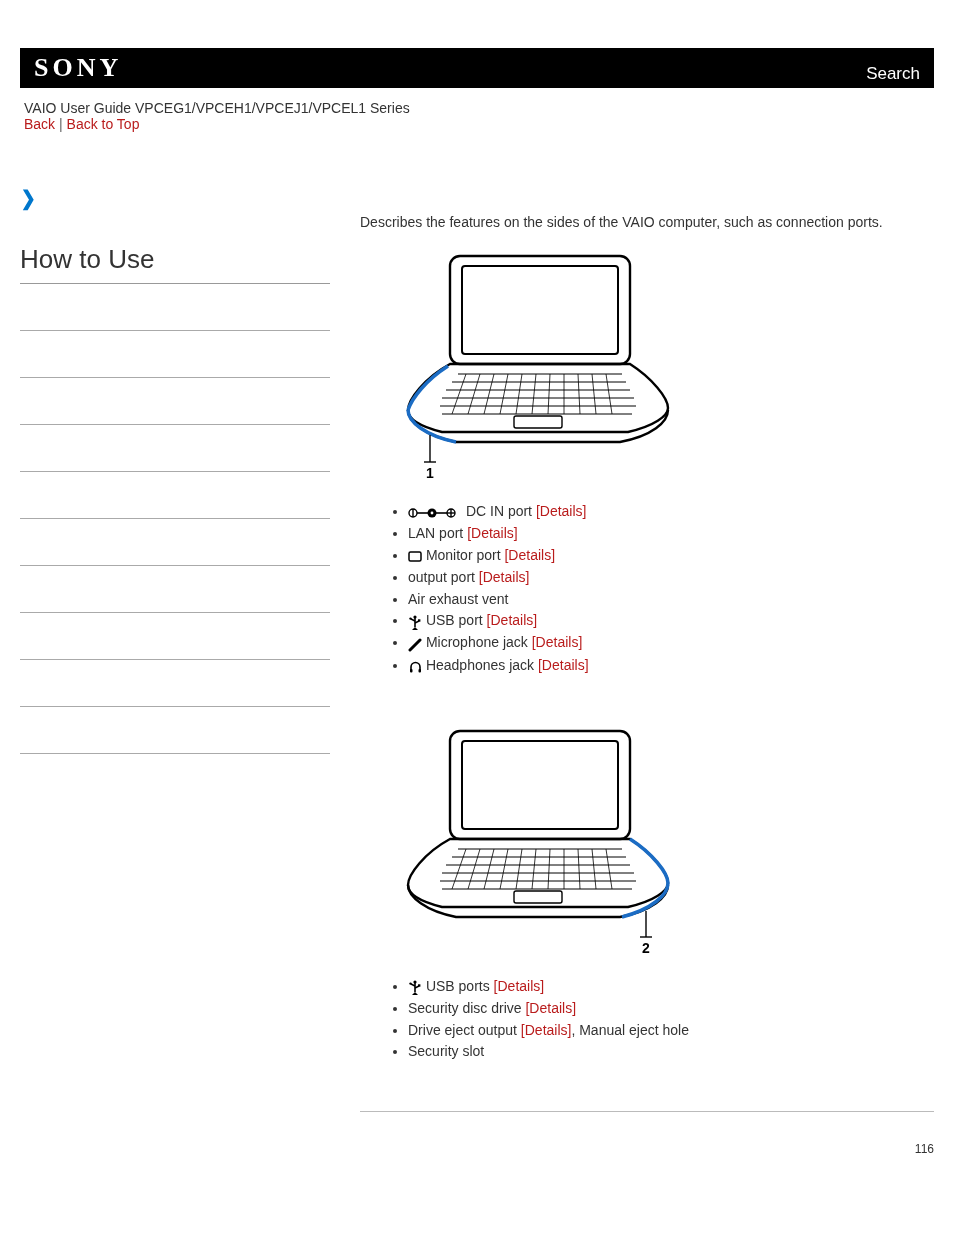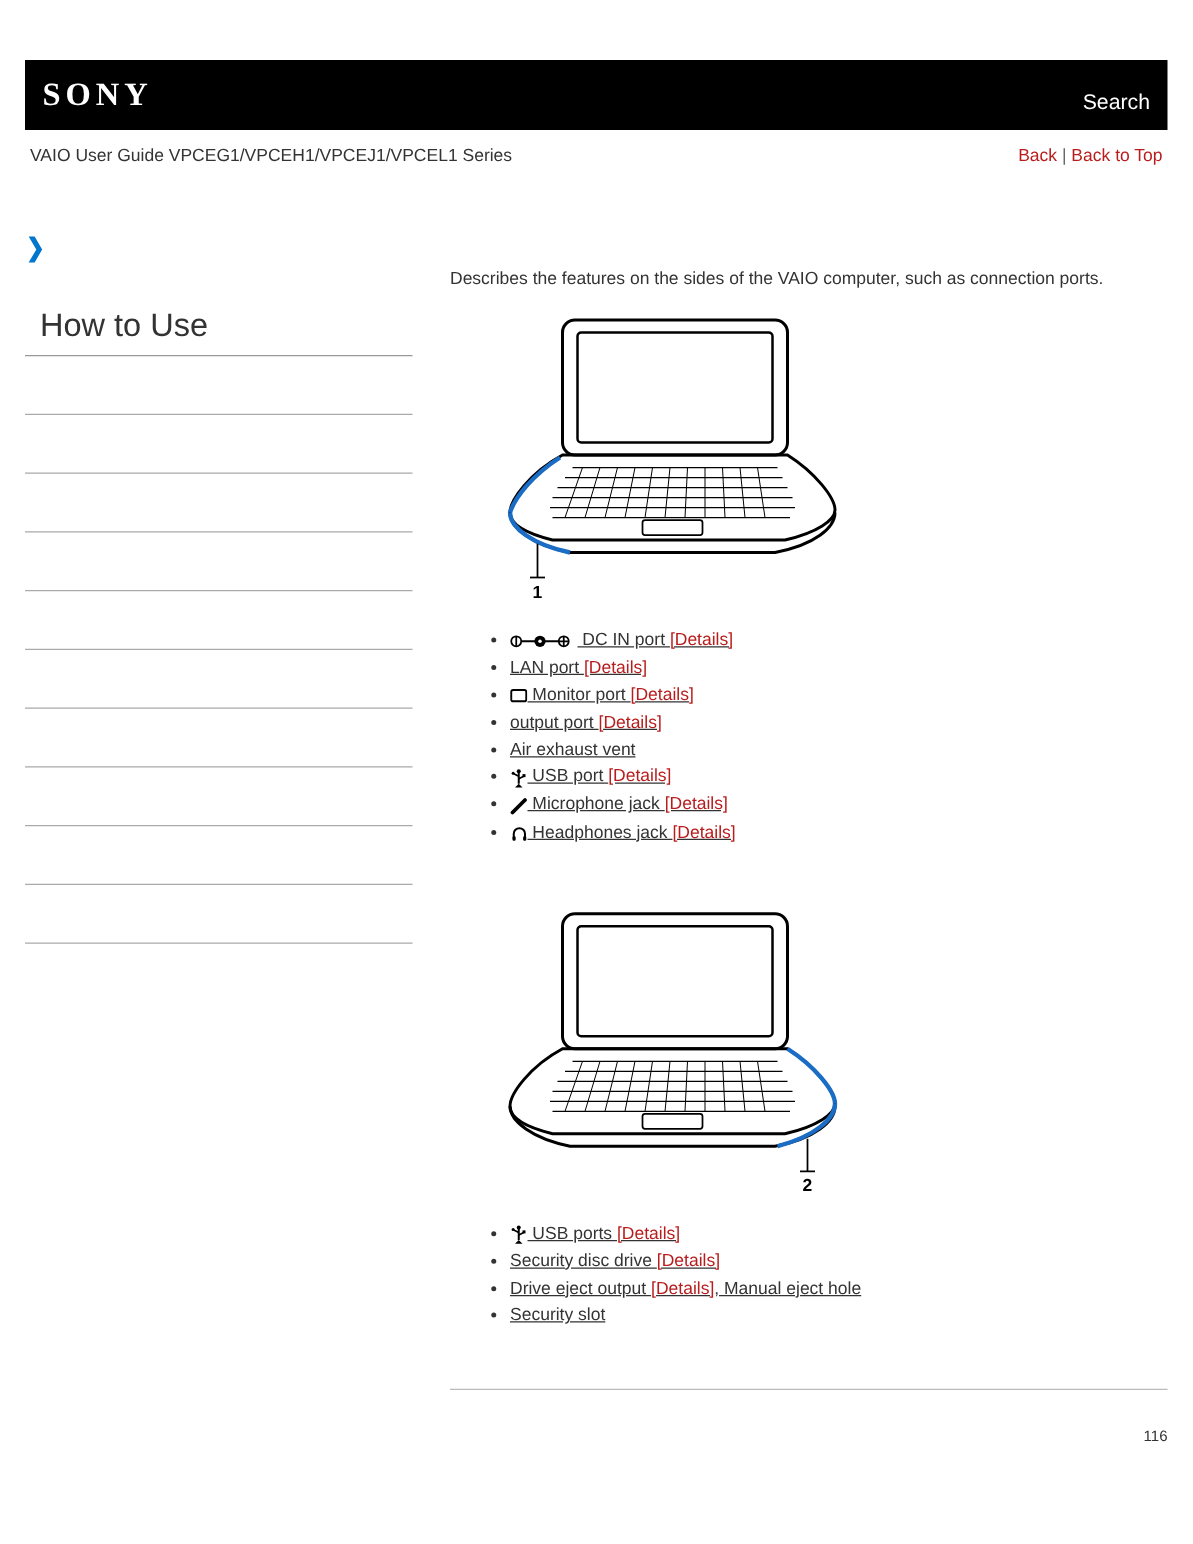--- a/index.html
+++ b/index.html
@@ -11,41 +11,42 @@
     background: #fff;
   }
   .page {
     width: 954px;
     margin: 0 auto;
     padding: 48px 20px 40px 20px;
   }
   .topbar {
     background: #000;
     color: #fff;
-    height: 56px;
+    height: 40px;
     display: flex;
     align-items: center;
     justify-content: space-between;
     padding: 4px 14px;
   }
   .sony-logo {
     font-family: "Times New Roman", Georgia, serif;
     font-weight: bold;
     font-size: 26px;
     letter-spacing: 4px;
   }
   .search-label {
     font-size: 17px;
     margin-top: 12px;
   }
   .subheader {
     display: flex;
     justify-content: space-between;
     padding: 12px 4px 0 4px;
     font-size: 14px;
+    flex-direction: column;
   }
   a.link, span.link {
     color: #b91c1c;
     text-decoration: none;
     cursor: pointer;
   }
   .content-wrap {
     margin-top: 54px;
     display: flex;
     gap: 30px;
@@ -58,21 +59,21 @@
     font-size: 20px;
     font-weight: bold;
     color: #0077cc;
     margin-bottom: 34px;
     display: inline-block;
     transform: scaleX(0.9);
   }
   .sidebar h2 {
     font-size: 26px;
     font-weight: 400;
-    margin: 0 0 8px 12px;
+    margin: 0 0 8px 0;
     color: #333;
   }
   .sidebar .hr {
     border: none;
     border-top: 1px solid #999;
     margin: 0 0 40px 0;
   }
   .sidebar .nav-line {
     border: none;
     border-top: 1px solid #aaa;
@@ -85,21 +86,20 @@
   .intro {
     margin: 0 0 20px 0;
   }
   .laptop-fig {
     margin: 10px 0 18px 36px;
   }
   ul.ports {
     list-style: disc;
     padding-left: 48px;
     margin: 0 0 48px 0;
-    text-decoration: underline;
   }
   ul.ports li {
     line-height: 1.55;
   }
   .icon {
     display: inline-block;
     width: 14px;
     text-align: center;
     vertical-align: middle;
   }

